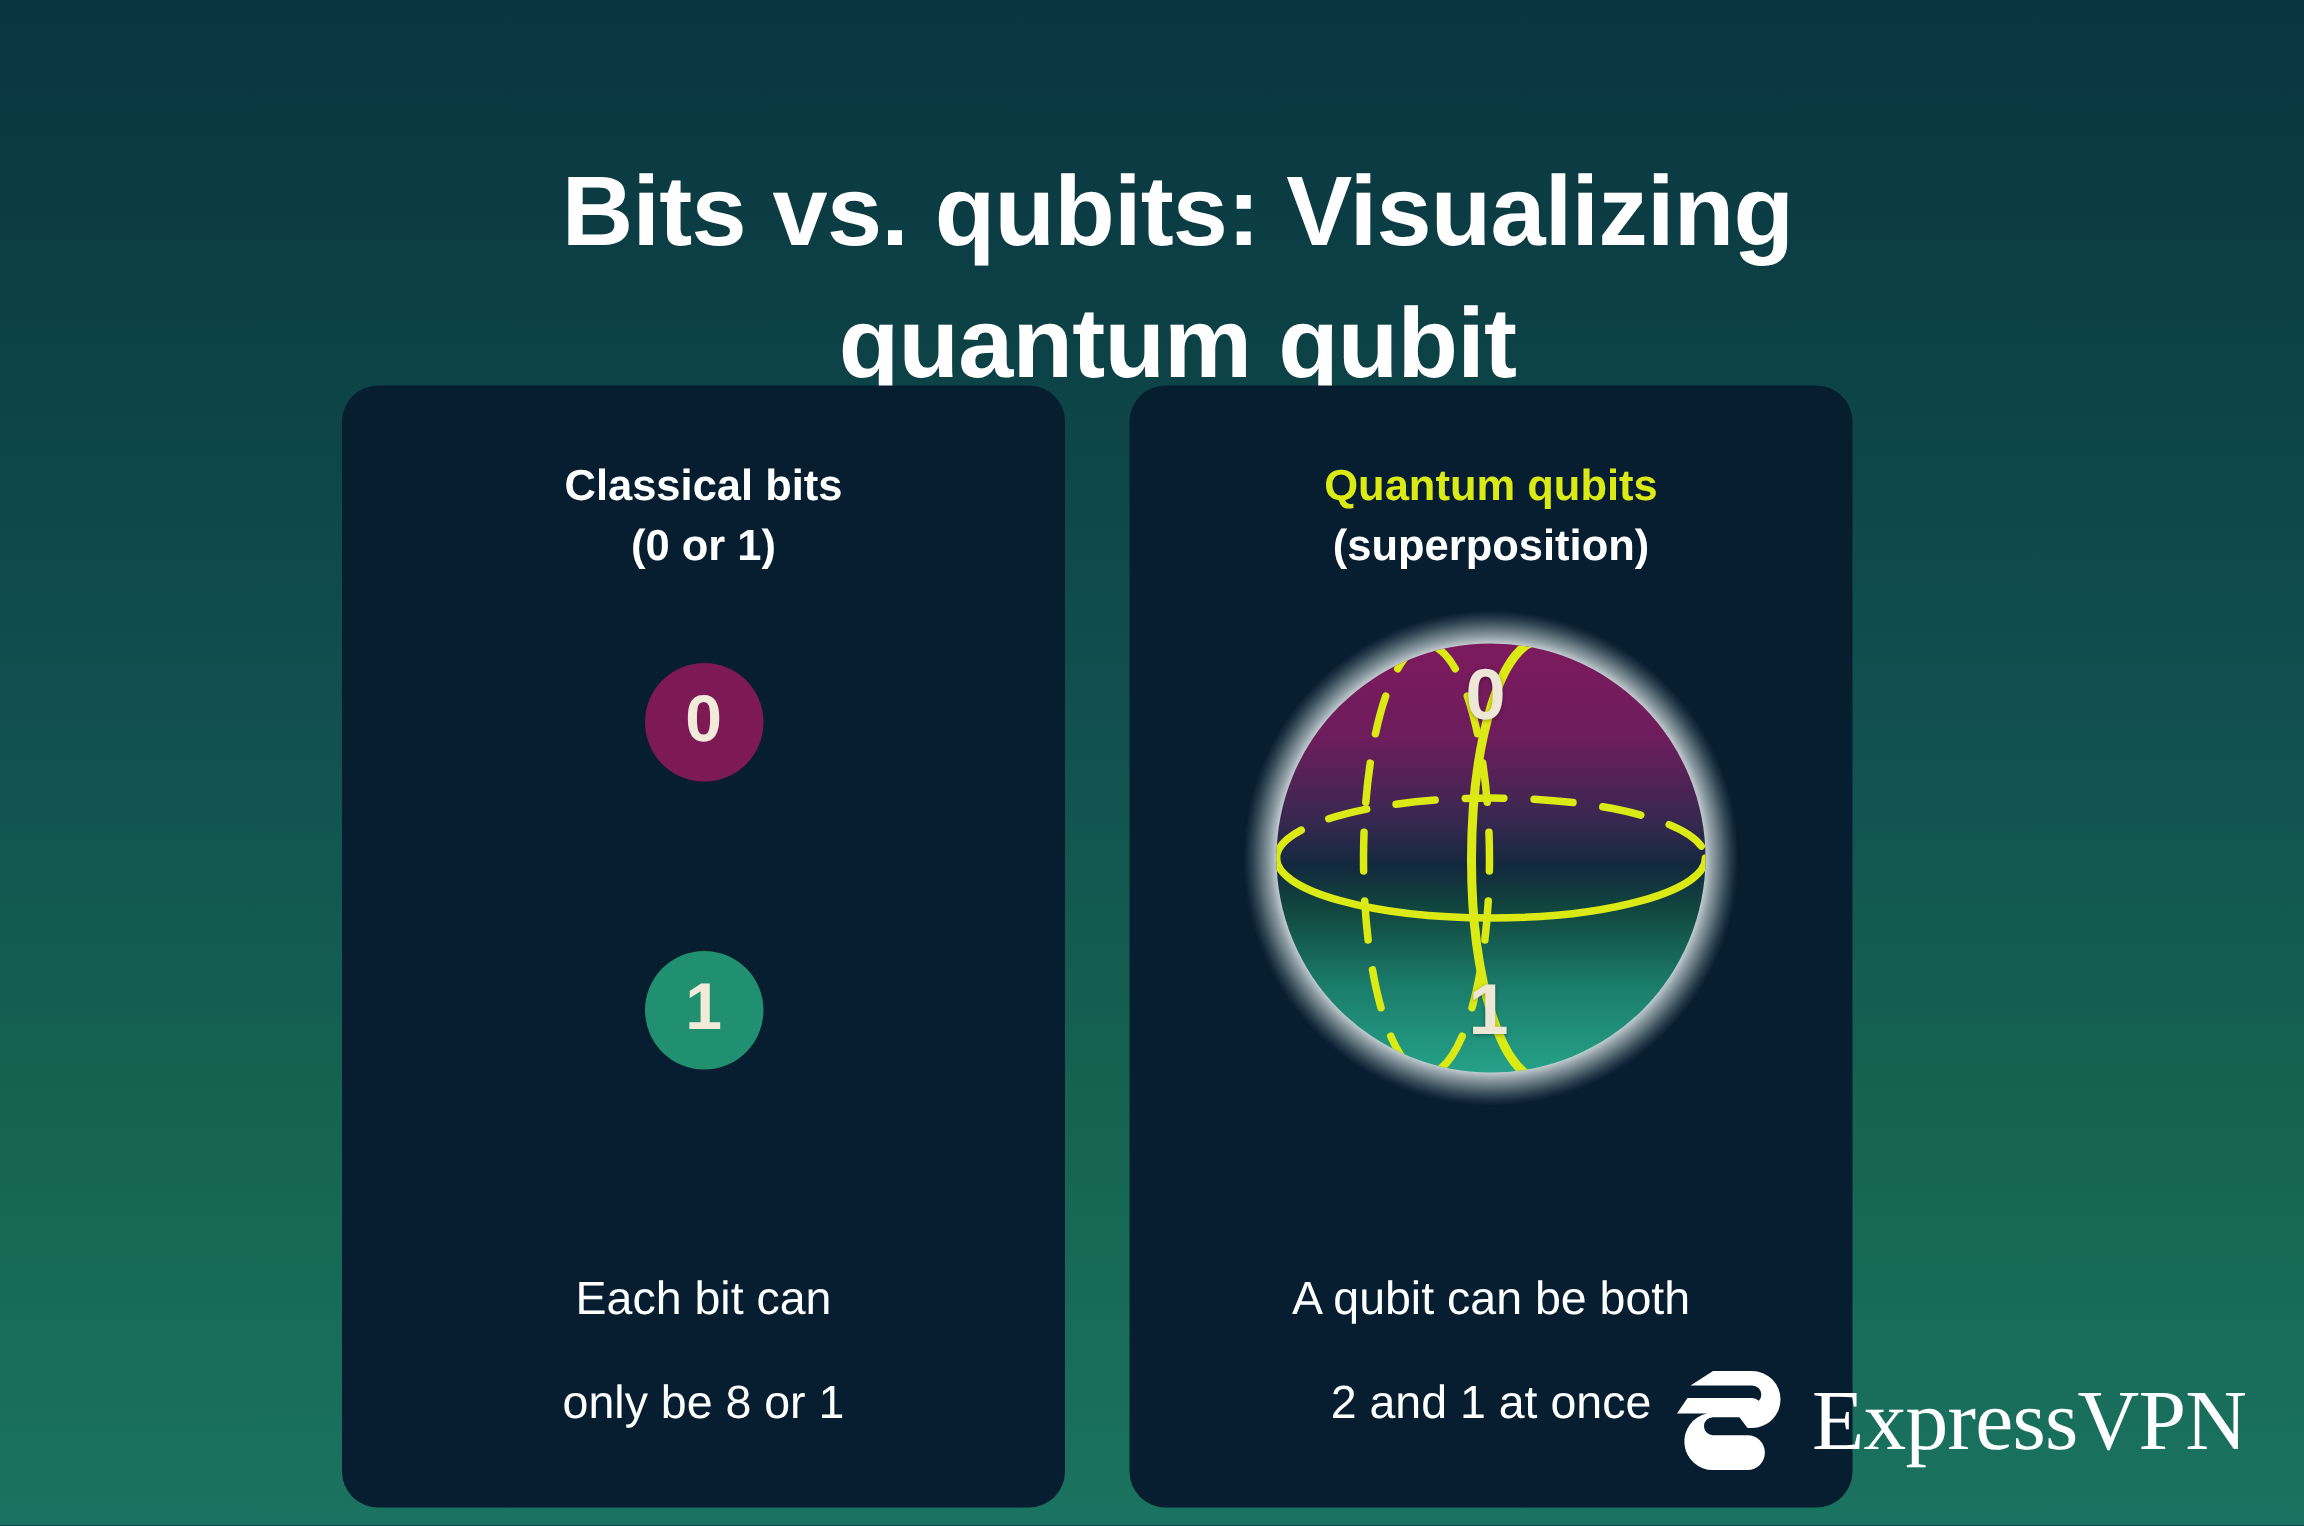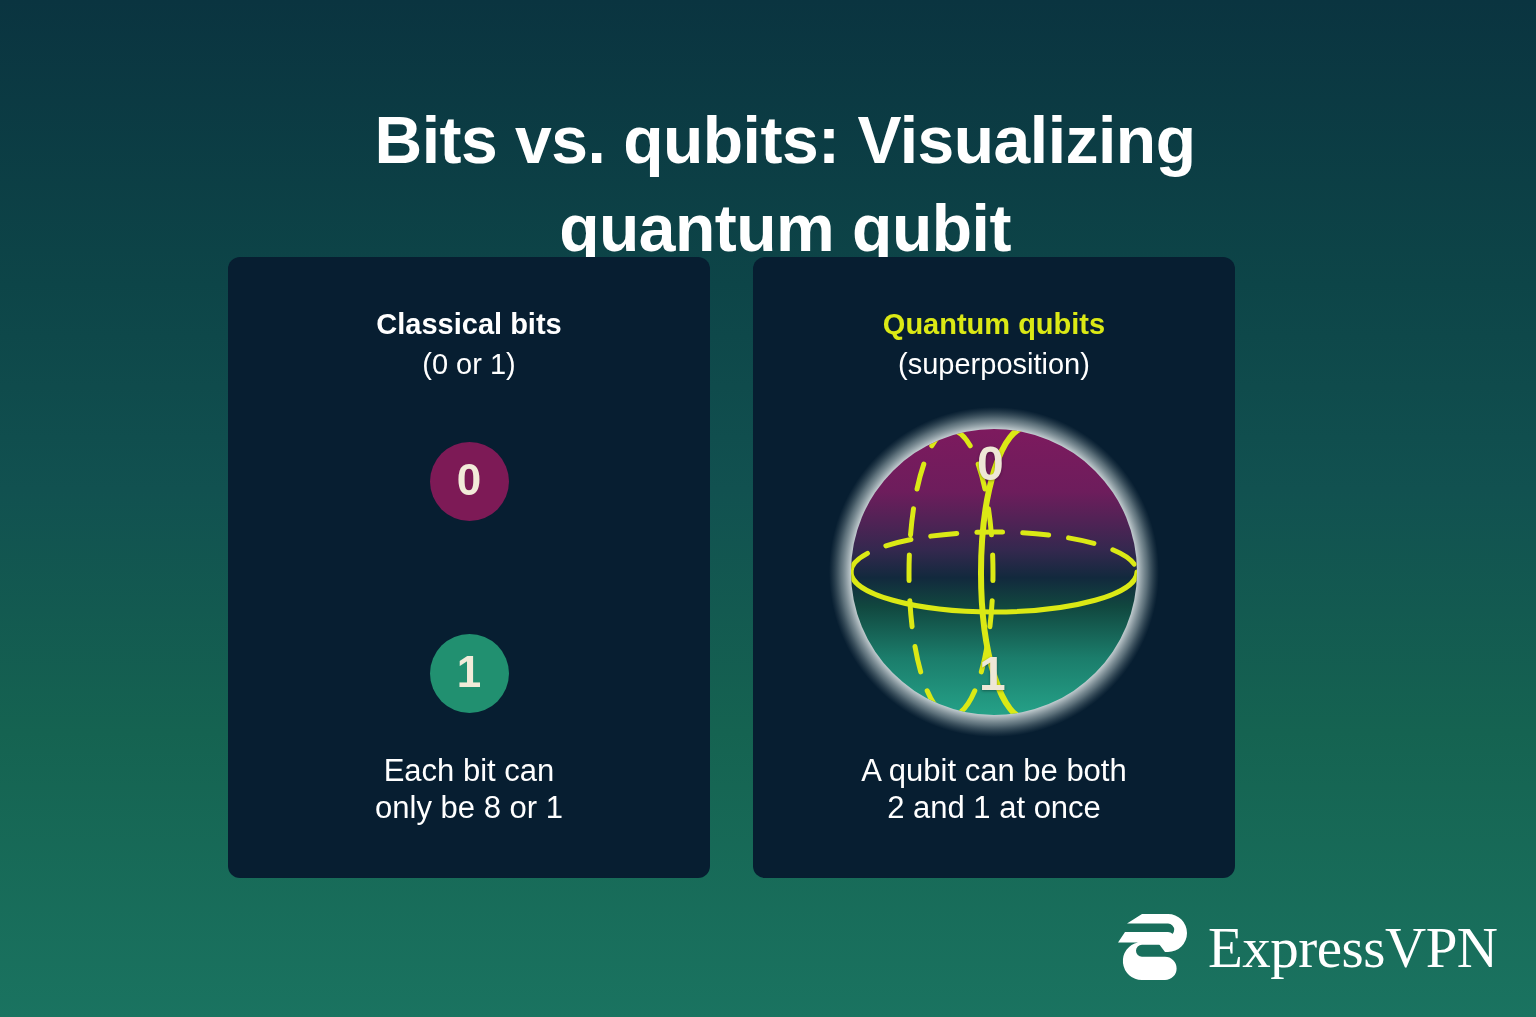--- a/index.html
+++ b/index.html
@@ -42,23 +42,23 @@
     font-family: "Liberation Sans", sans-serif;
     margin-left: 17px;
   }
   .title .line { display: block; }
 
   
   .card {
     position: absolute;
     top: 257px;
     width: 482px;
-    height: 621px;
+    height: 748px;
     background: #071e31;
-    border-radius: 12px;
+    border-radius: 24px;
     box-sizing: border-box;
   }
   .card-left  { left: 228px; }
   .card-right { left: 753px; padding-left: 36px; }
 
   .card-head {
     position: absolute;
     left: 0;
     top: 47px;
     width: 100%;
@@ -69,36 +69,36 @@
     font-size: 29px;
     line-height: 40px;
     font-weight: 700;
     color: #ffffff;
   }
   .head-main.accent { color: #dbe915; }
   .head-sub {
     display: block;
     font-size: 29px;
     line-height: 40px;
-    font-weight: 400;
+    font-weight: 700;
     color: #ffffff;
   }
 
   .card-foot {
     position: absolute;
     left: 0;
     bottom: 52px;
     width: 100%;
     text-align: center;
     color: #ffffff;
     font-size: 31px;
     line-height: 37px;
     font-weight: 400;
   }
-  .card-foot .line { display: block; }
+  .card-foot .line { display: block; margin-top: 32px; }
 
   
   .bit {
     position: absolute;
     left: 50%;
     width: 79px;
     height: 79px;
     margin-left: -39.5px;
     border-radius: 50%;
     display: flex;

